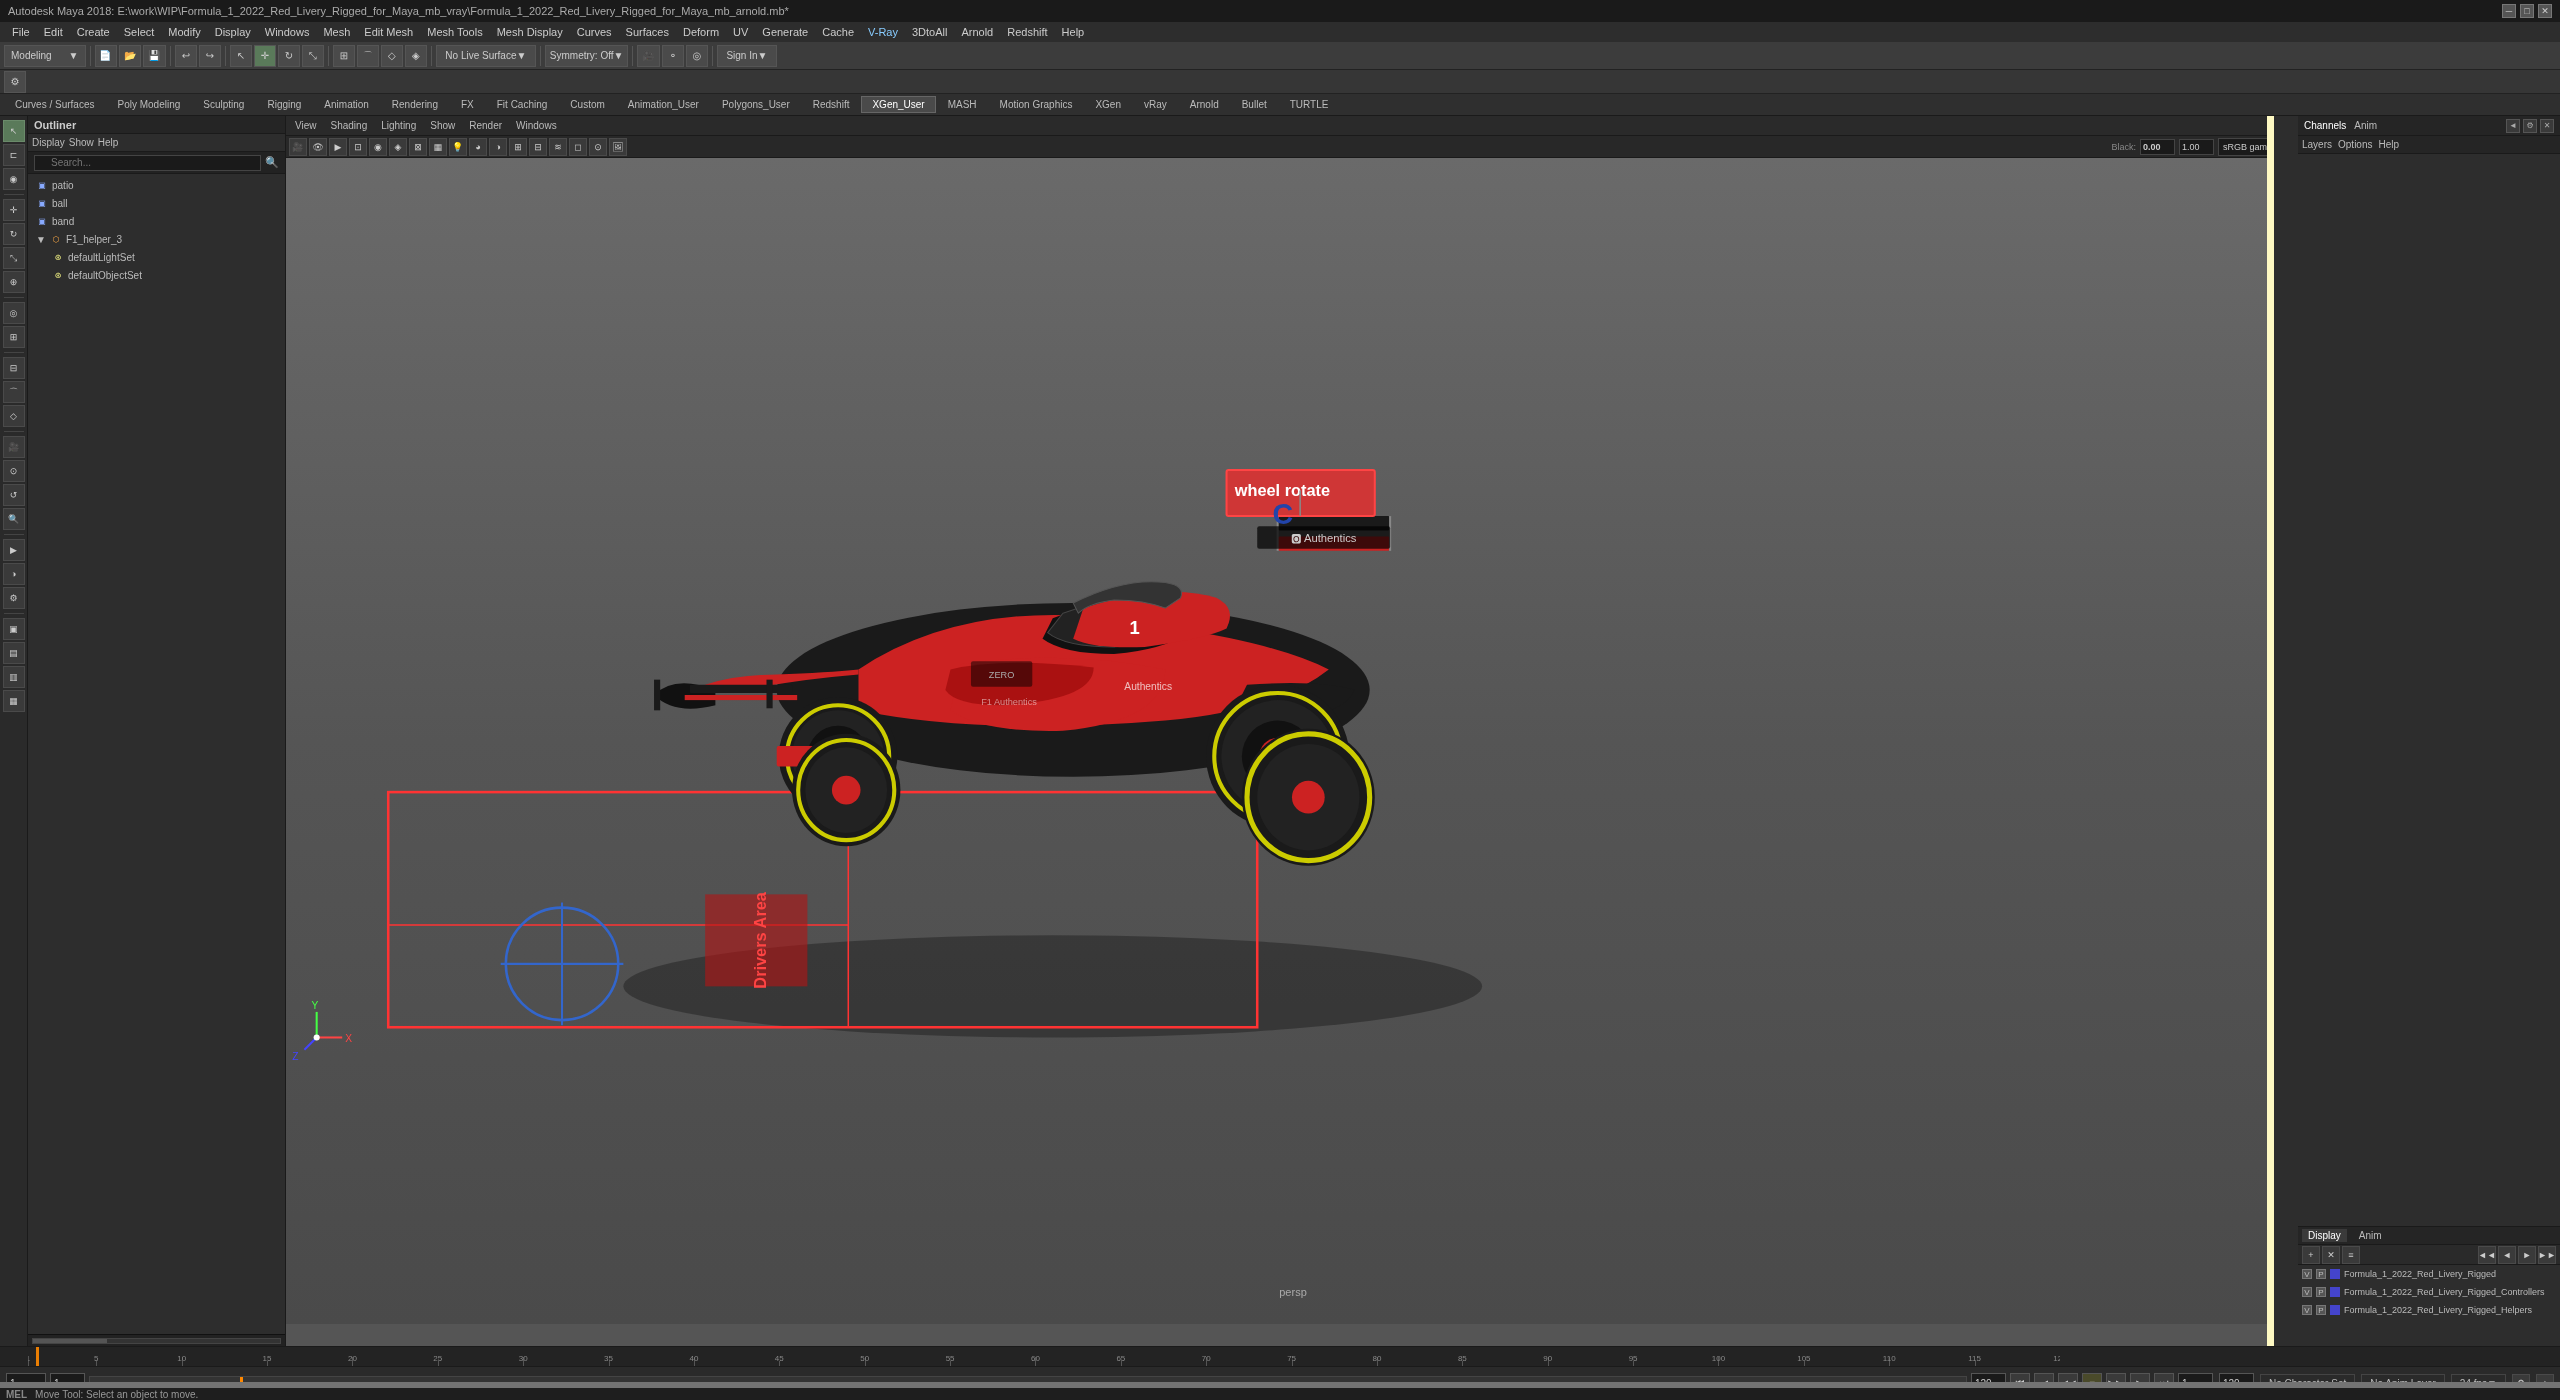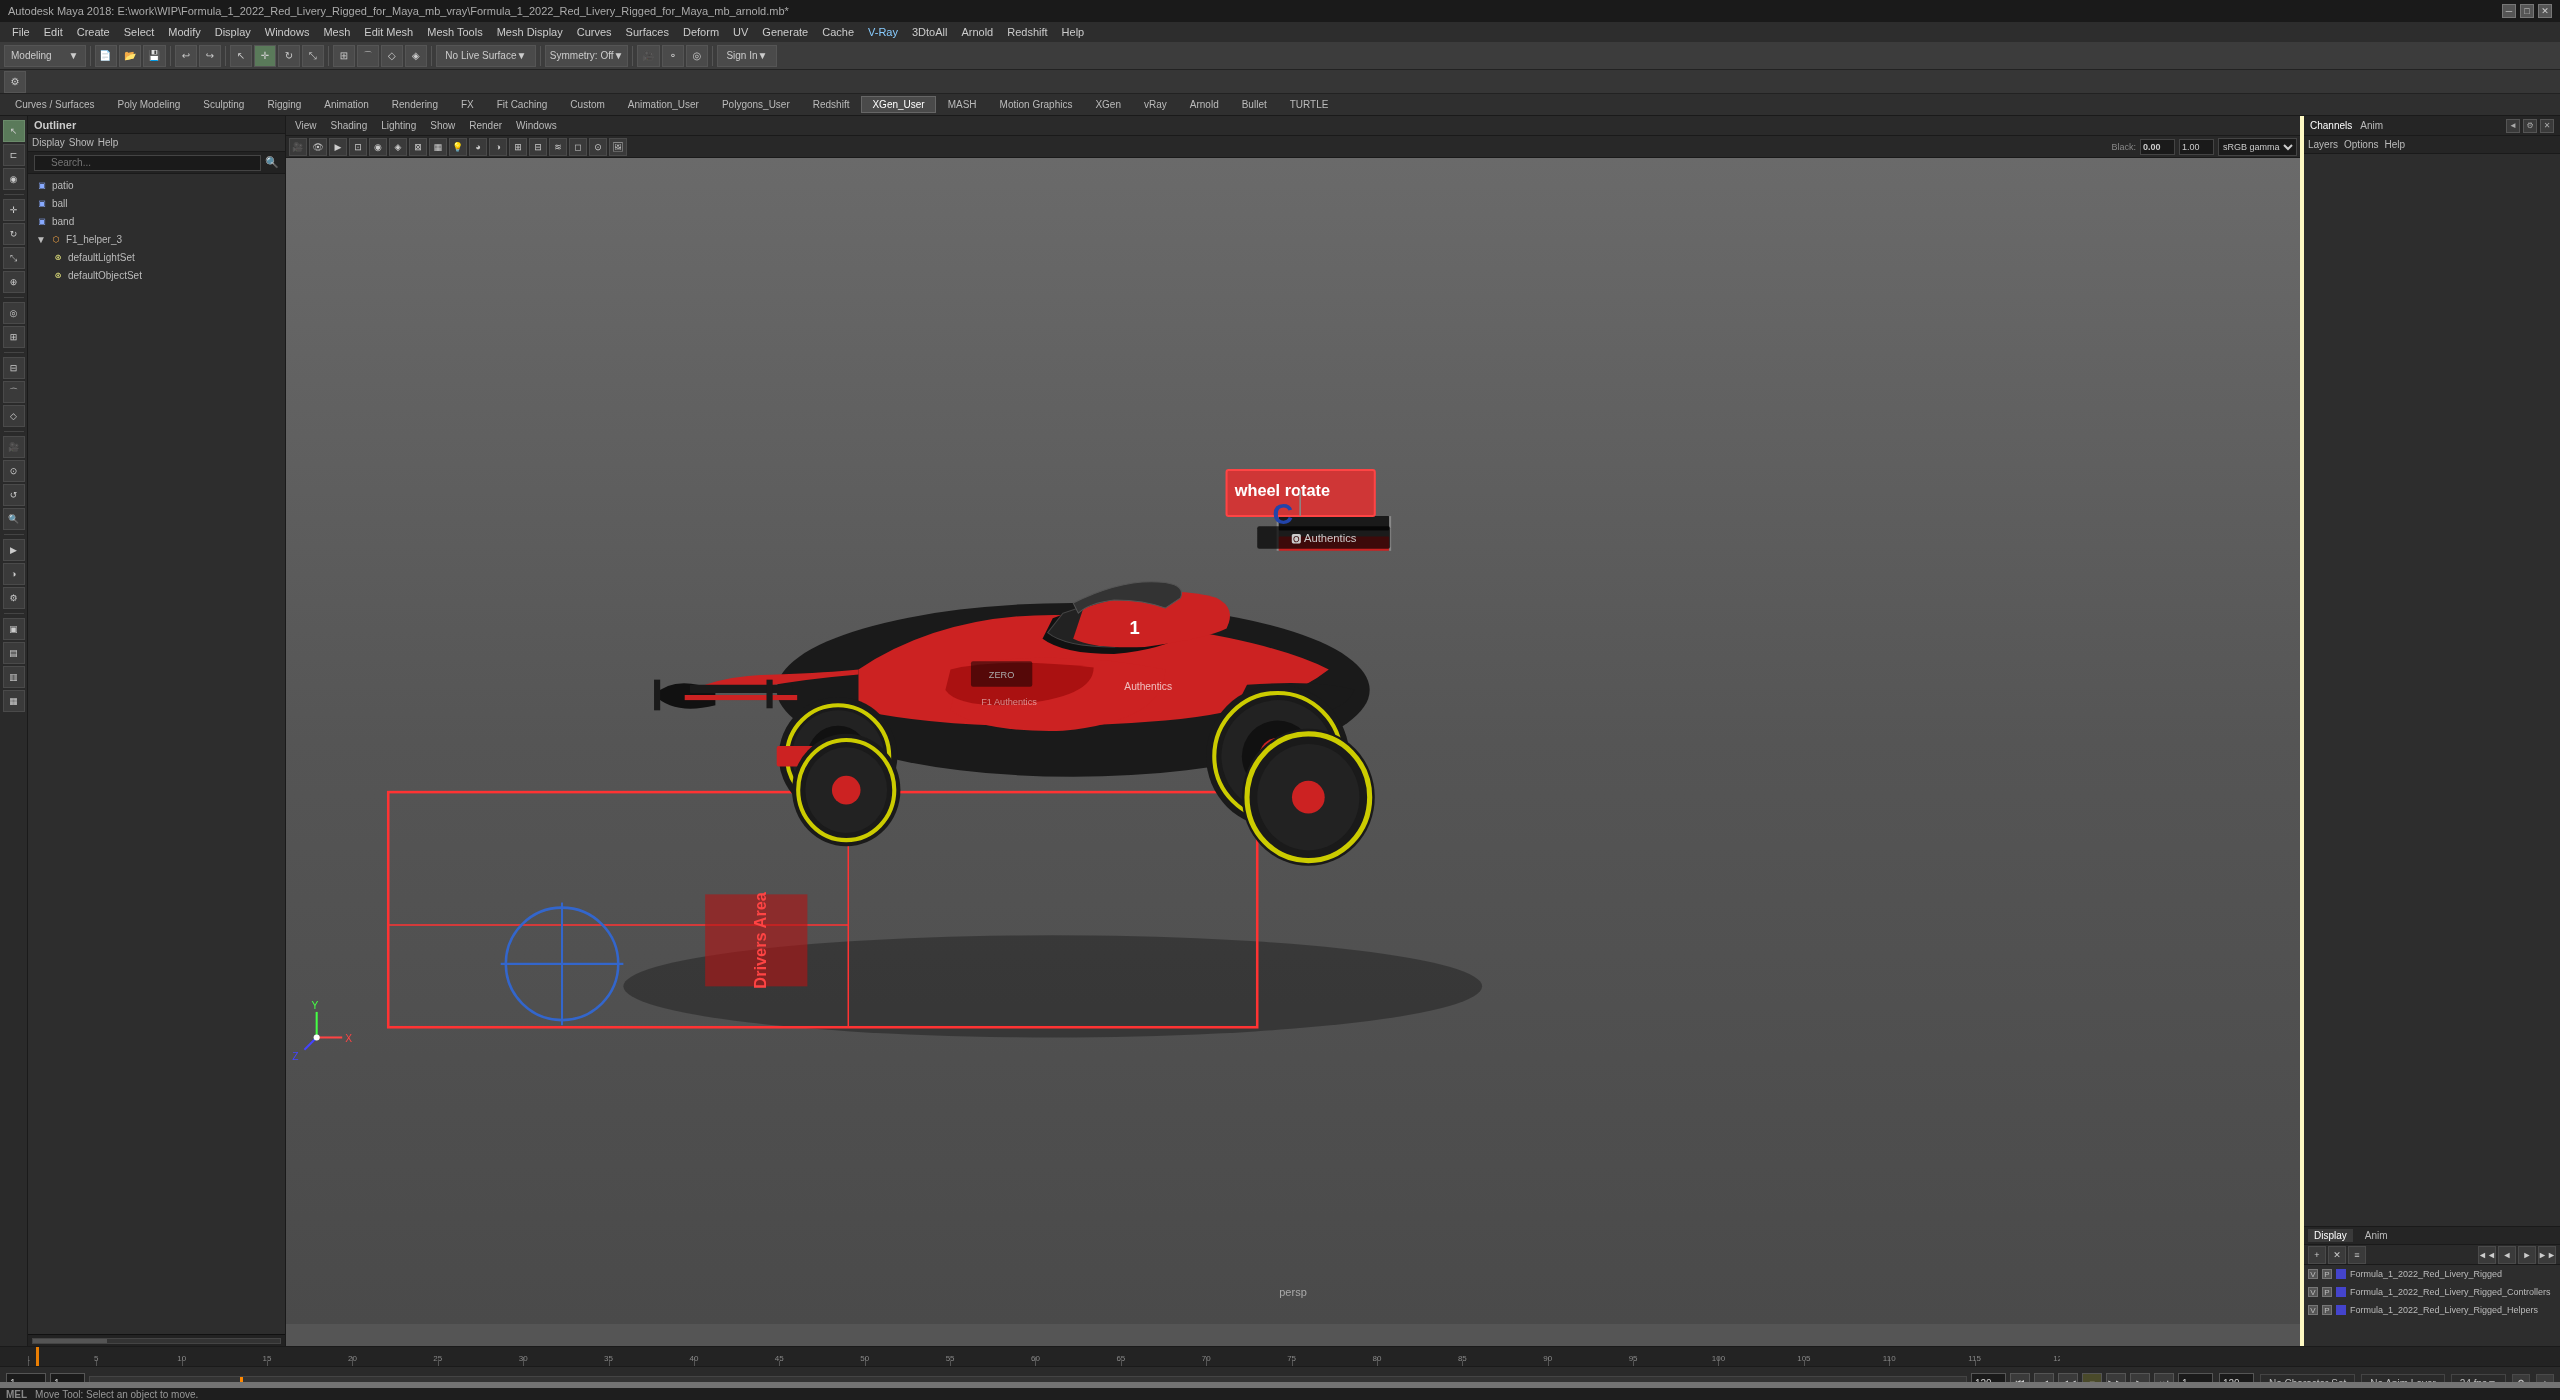--- a/index.html
+++ b/index.html
@@ -270,30 +270,31 @@
       padding-left: 8px;
       font-size: 10px;
       color: #bbb;
       cursor: pointer;
       gap: 4px;
     }
     .tree-icon { width: 12px; height: 12px; display: inline-flex; align-items: center; justify-content: center; font-size: 8px; }
 
     
     #right-panel {
-      width: 260px;
+      width: 293px;
       background: #2d2d2d;
       position: absolute;
       top: 116px;
       right: 0;
       bottom: 54px;
       z-index: 50;
-      border-left: 4px solid #fef9c3;
+      border-left: 7px solid #fef9c3;
       display: flex;
       flex-direction: column;
+      padding-left: 24px;
     }
     #channels-header {
       height: 20px;
       background: #252525;
       display: flex;
       align-items: center;
       padding: 0 6px;
       border-bottom: 1px solid #1a1a1a;
       gap: 8px;
     }

